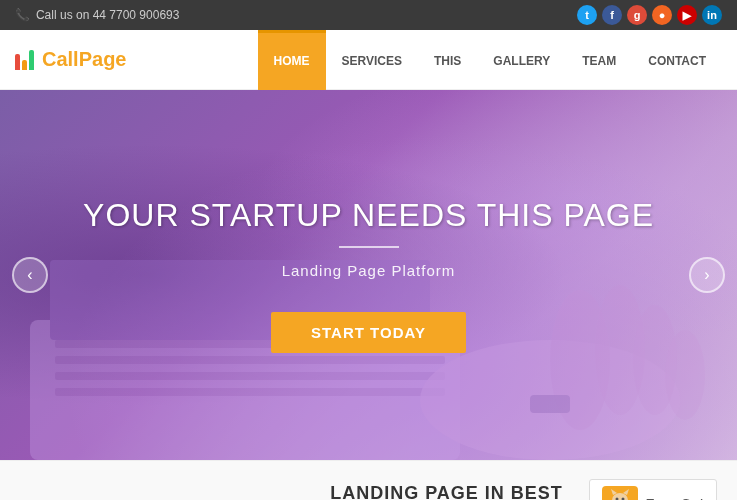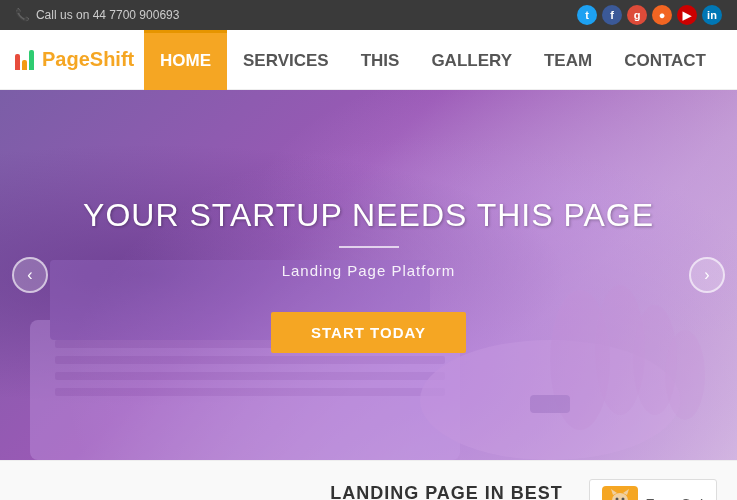--- a/index.html
+++ b/index.html
@@ -52,21 +52,21 @@
     .logo-bar {
       width: 5px;
       border-radius: 2px 2px 0 0;
     }
     .logo-text { font-size: 20px; font-weight: bold; color: #333; }
     .logo-text span { color: #f5a623; }
     nav { display: flex; height: 60px; }
     .nav-item {
       display: flex; align-items: center;
       padding: 0 16px;
-      font-size: 17px;
+      font-size: 12px;
       font-weight: 600;
       color: #555;
       cursor: pointer;
       height: 100%;
       text-decoration: none;
       border-top: 3px solid transparent;
     }
     .nav-item.active { background: #f5a623; color: #fff; border-top: 3px solid #e69500; }
 
     
@@ -213,21 +213,21 @@
 </div>
 
 <div class="header">
   <div class="logo">
     <div class="logo-icon">
       <div class="logo-bar" style="height:16px;background:#e74c3c;"></div>
       <div class="logo-bar" style="height:10px;background:#f39c12;"></div>
       <div class="logo-bar" style="height:20px;background:#2ecc71;"></div>
     </div>
     <div class="logo-text">
-      <span>Page</span><span style="color:#f5a623;">Shift</span>
+      <span>Call</span><span style="color:#f5a623;">Page</span>
     </div>
   </div>
   <nav>
     <a class="nav-item active">HOME</a>
     <a class="nav-item">SERVICES</a>
     <a class="nav-item">THIS</a>
     <a class="nav-item">GALLERY</a>
     <a class="nav-item">TEAM</a>
     <a class="nav-item">CONTACT</a>
   </nav>

